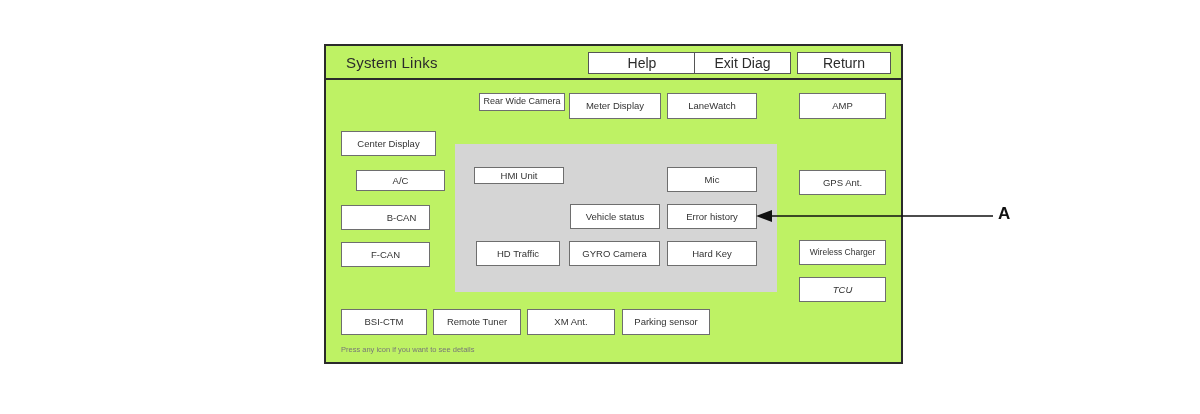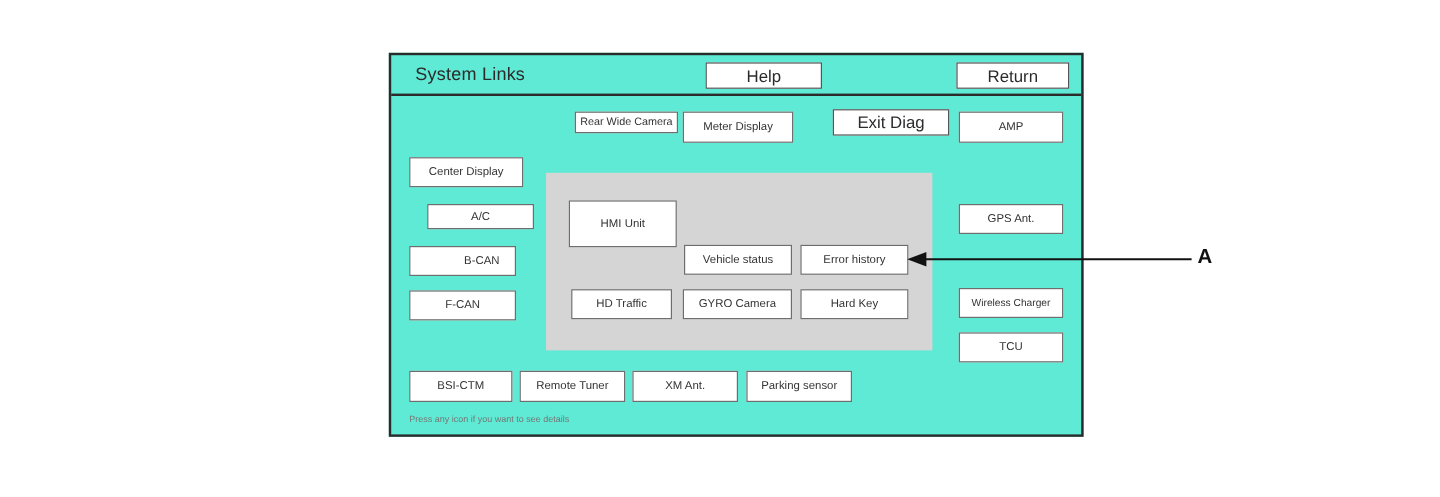--- a/index.html
+++ b/index.html
@@ -17,21 +17,21 @@
   }
 
   
   #screen-panel {
     position: absolute;
     left: 324px;
     top: 44px;
     width: 579px;
     height: 320px;
     border: 2px solid #2b2b2b;
-    background: #5eead4;
+    background: #bef264;
     box-sizing: border-box;
   }
 
   
   #title-bar {
     position: absolute;
     left: 0;
     top: 0;
     right: 0;
     height: 34px;
@@ -67,22 +67,22 @@
   .btn.two-line { white-space: normal; }
 
   
   .btn.header-btn {
     font-size: 14px;
     color: #2b2b2b;
     border: 1px solid #555;
     top: 6px;
     height: 22px;
   }
-  #btn-help     { left: 262px; width: 97px; }
-  #btn-exitdiag { left: 368px; width: 97px; margin-top: 39px;  }
+  #btn-help     { left: 262px; width: 108px; }
+  #btn-exitdiag { left: 368px; width: 97px;  }
   #btn-return   { left: 471px; width: 94px;  }
 
   
   #group-region {
     position: absolute;
     left: 129px;
     top: 98px;
     width: 322px;
     height: 148px;
     background: #d5d5d5;
@@ -96,24 +96,24 @@
 
   
   #btn-rear-wide-camera { left: 153px; top: 47px; width: 86px; height: 18px; font-size: 9px; }
   #btn-meter-display    { left: 243px; top: 47px; width: 92px; height: 26px; }
   #btn-lanewatch        { left: 341px; top: 47px; width: 90px; height: 26px; }
 
   
   #btn-amp              { left: 473px; top: 47px;  width: 87px; height: 26px; }
   #btn-gps-ant          { left: 473px; top: 124px; width: 87px; height: 25px; }
   #btn-wireless-charger { left: 473px; top: 194px; width: 87px; height: 25px; font-size: 8.5px; }
-  #btn-tcu              { left: 473px; top: 231px; width: 87px; height: 25px; }
-
-  
-  #btn-hmi-unit      { left: 148px; top: 121px; width: 90px; height: 39px; }
+  #btn-tcu              { left: 473px; top: 231px; width: 87px; height: 25px; font-style: italic; }
+
+  
+  #btn-hmi-unit      { left: 148px; top: 121px; width: 90px; height: 17px; }
   #btn-mic           { left: 341px; top: 121px; width: 90px; height: 25px; }
   #btn-vehicle-status{ left: 244px; top: 158px; width: 90px; height: 25px; }
   #btn-error-history { left: 341px; top: 158px; width: 90px; height: 25px; }
   #btn-hd-traffic    { left: 150px; top: 195px; width: 84px; height: 25px; }
   #btn-gyro-sensor   { left: 243px; top: 195px; width: 91px; height: 25px; }
   #btn-hard-key      { left: 341px; top: 195px; width: 90px; height: 25px; }
 
   
   #btn-bsi-ctm        { left: 15px;  top: 263px; width: 86px; height: 26px; }
   #btn-remote-tuner   { left: 107px; top: 263px; width: 88px; height: 26px; }
@@ -164,27 +164,29 @@
 
   <div id="group-region"></div>
 
   <div class="btn" id="btn-center-display">Center Display</div>
   <div class="btn" id="btn-ac">A/C</div>
   <div class="btn" id="btn-bcan">B-CAN</div>
   <div class="btn" id="btn-fcan">F-CAN</div>
 
   <div class="btn two-line" id="btn-rear-wide-camera">Rear Wide Camera</div>
   <div class="btn" id="btn-meter-display">Meter Display</div>
+  <div class="btn" id="btn-lanewatch">LaneWatch</div>
 
   <div class="btn" id="btn-amp">AMP</div>
   <div class="btn" id="btn-gps-ant">GPS Ant.</div>
   <div class="btn" id="btn-wireless-charger">Wireless Charger</div>
   <div class="btn" id="btn-tcu">TCU</div>
 
   <div class="btn" id="btn-hmi-unit">HMI Unit</div>
+  <div class="btn" id="btn-mic">Mic</div>
   <div class="btn" id="btn-vehicle-status">Vehicle status</div>
   <div class="btn" id="btn-error-history">Error history</div>
   <div class="btn" id="btn-hd-traffic">HD Traffic</div>
   <div class="btn" id="btn-gyro-sensor">GYRO Camera</div>
   <div class="btn" id="btn-hard-key">Hard Key</div>
 
   <div class="btn" id="btn-bsi-ctm">BSI-CTM</div>
   <div class="btn" id="btn-remote-tuner">Remote Tuner</div>
   <div class="btn" id="btn-xm-ant">XM Ant.</div>
   <div class="btn" id="btn-parking-sensor">Parking sensor</div>

